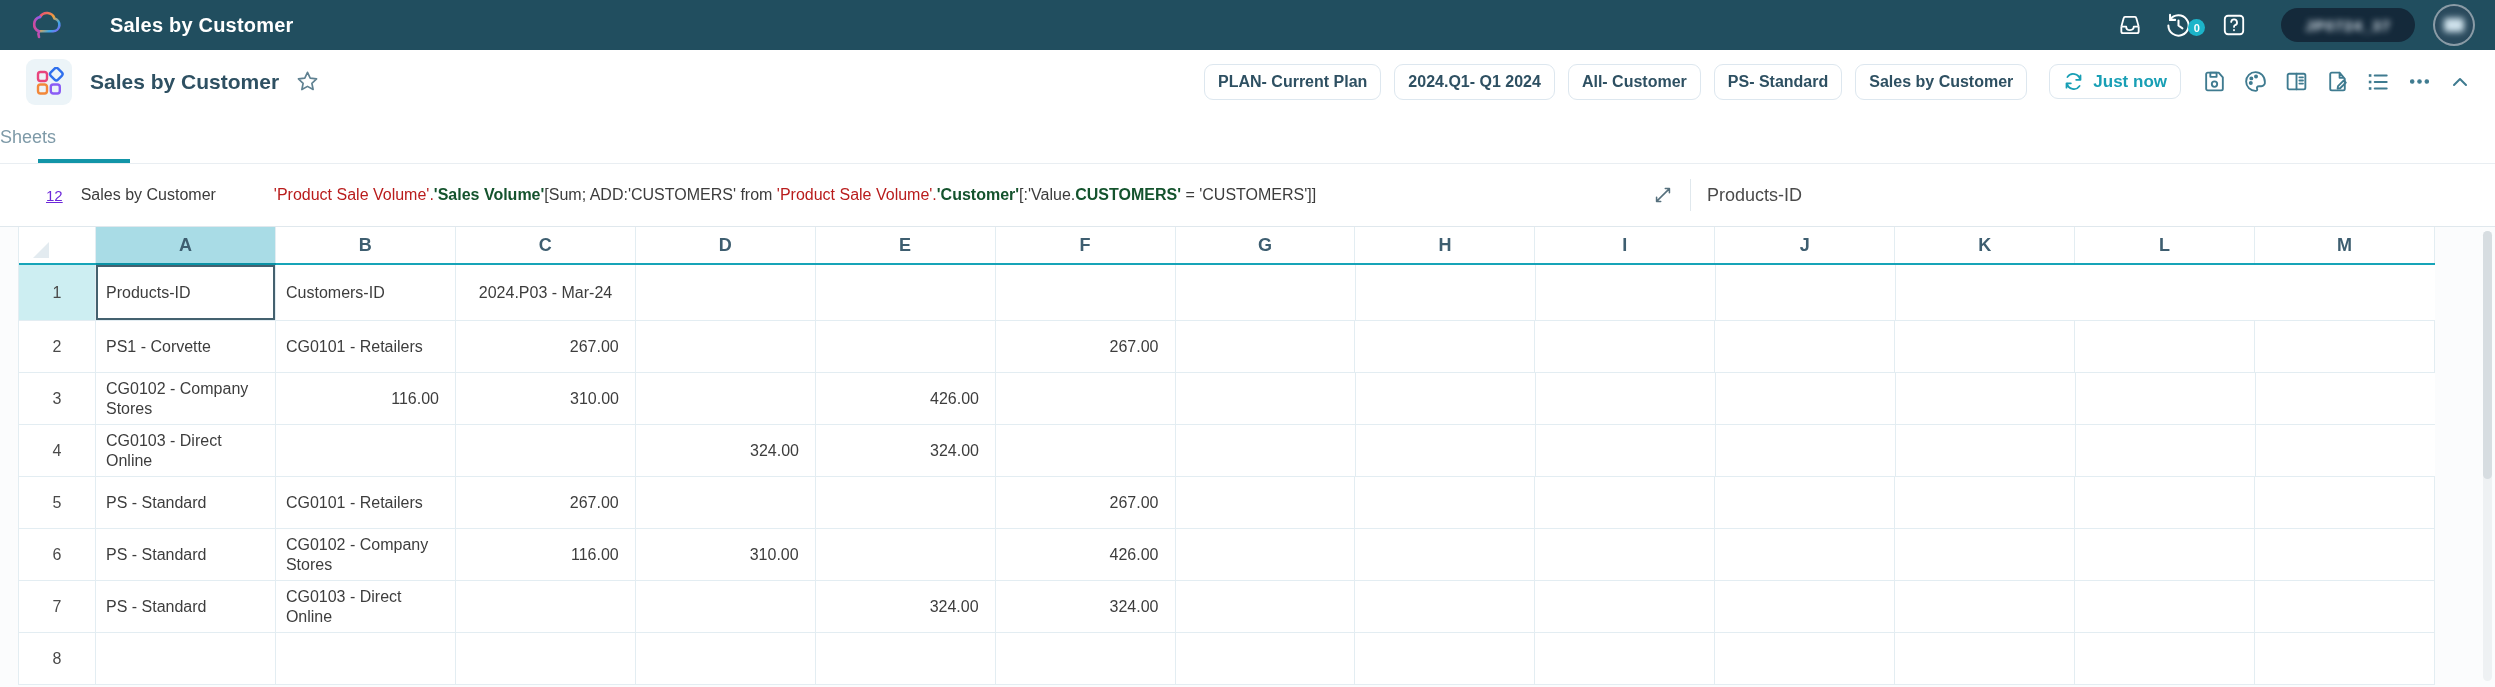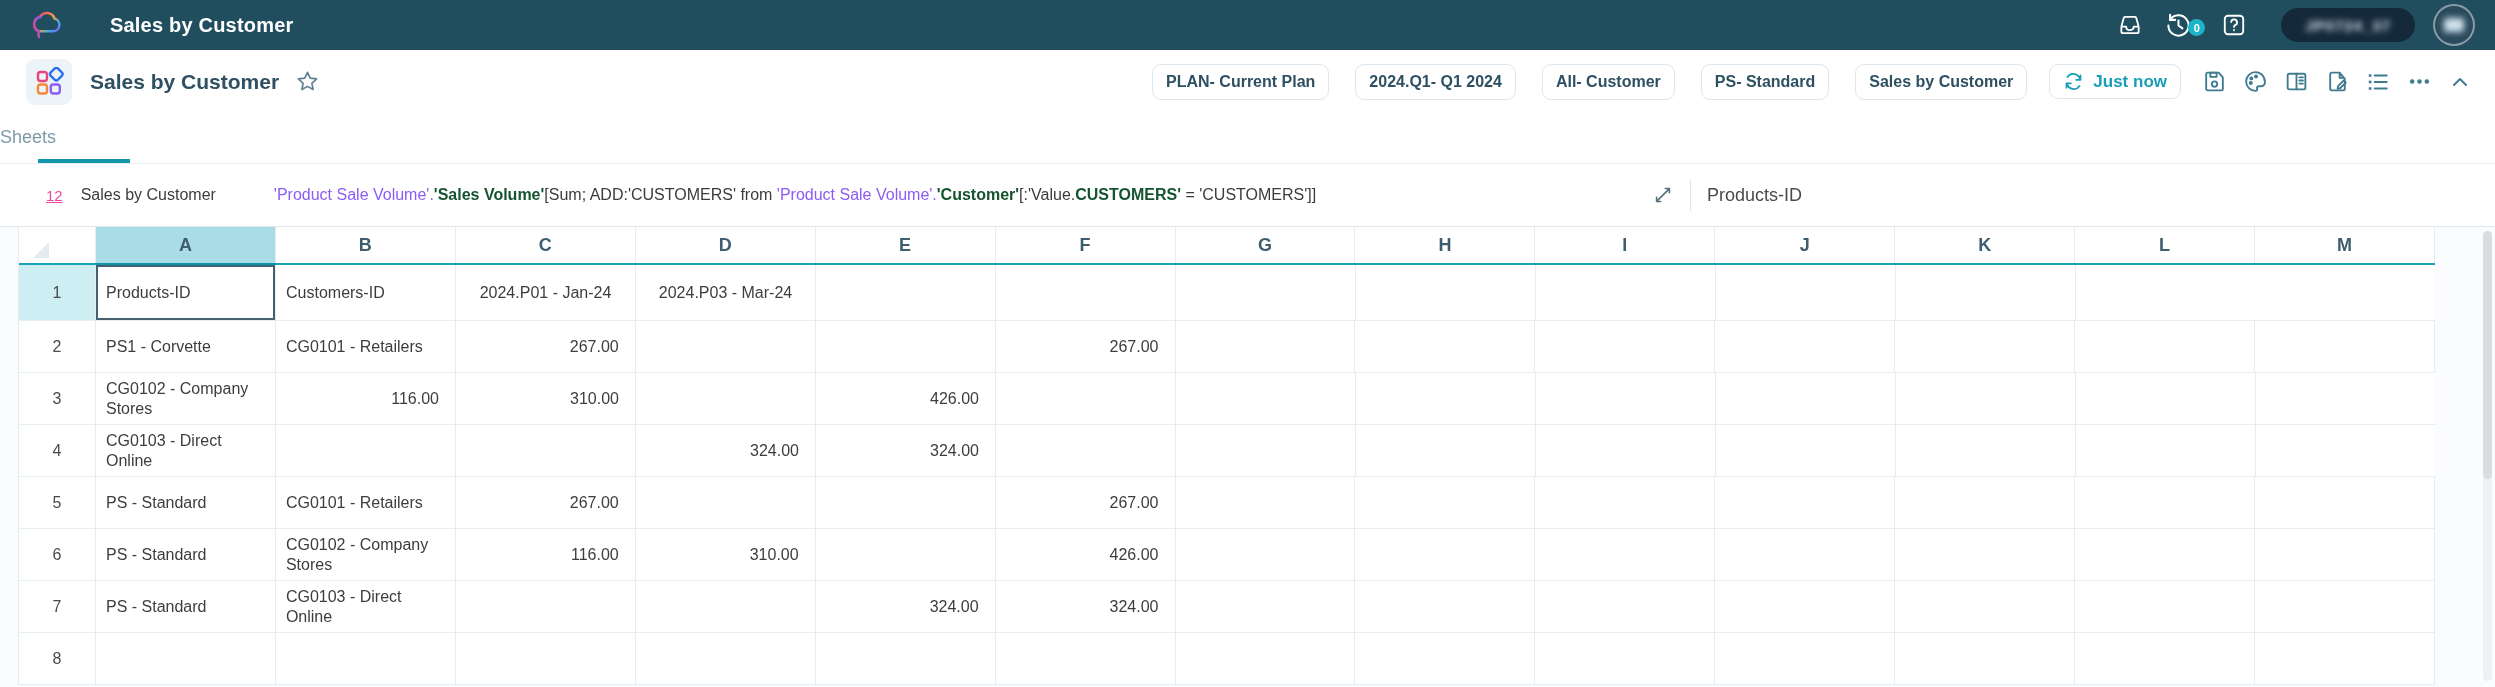--- a/index.html
+++ b/index.html
@@ -21,40 +21,40 @@
   .avatar { width:42px; height:42px; border-radius:50%; border:2px solid rgba(255,255,255,.45);
     background:#2a4a5d; display:flex; align-items:center; justify-content:center; }
   .avatar .blurblock { width:20px; height:14px; border-radius:3px; background:#cfe2ec; filter:blur(3px); }
 
   
   .toolbar { height:63px; background:#ffffff; display:flex; align-items:center; padding:0 18px 0 26px; }
   .app-tile { width:46px; height:46px; border-radius:9px; background:#ecf4f8; display:flex; align-items:center; justify-content:center; cursor:pointer; }
   .page-title { font-size:21px; font-weight:700; color:#2e5062; margin-left:18px; }
   .star { margin-left:16px; display:flex; cursor:pointer; }
   .toolbar-right { margin-left:auto; display:flex; align-items:center; }
-  .chips { display:flex; align-items:center; gap:26px; }
+  .chips { display:flex; align-items:center; gap:13px; }
   .chip { border:1px solid #dde7ef; border-radius:9px; padding:8px 13px; font-size:16px; font-weight:700;
     color:#2e5062; background:#fff; white-space:nowrap; cursor:pointer; }
   .sync-pill { margin-left:22px; border:1px solid #dde7ef; border-radius:9px; padding:6px 13px;
     display:flex; align-items:center; gap:9px; color:#189fb5; font-size:17px; font-weight:700; background:#fff; cursor:pointer; }
   .icon-btn { width:34px; height:34px; display:flex; align-items:center; justify-content:center; margin-left:7px; cursor:pointer; }
   .icon-btn svg { stroke:#3f7b90; }
 
   
   .tabs-row { height:51px; background:#fff; border-bottom:1px solid #e9eef2; position:relative; display:flex; align-items:center; }
   .tab { font-size:18px; color:#7e9aa8; padding-bottom:2px; cursor:pointer; position:relative; }
   .tab-underline { position:absolute; left:38px; bottom:0; width:92px; height:4px; background:#1295a8; }
 
   
   .formula-bar { height:63px; background:#fff; border-bottom:1px solid #e0e8ed; display:flex; align-items:center;
     padding-left:46px; position:relative; }
-  .row-ref { color:#ec4899; font-size:15px; text-decoration:underline; margin-right:18px; cursor:pointer; }
+  .row-ref { color:#6d28d9; font-size:15px; text-decoration:underline; margin-right:18px; cursor:pointer; }
   .sheet-name { color:#3c3c3c; font-size:16px; margin-right:58px; }
   .formula { font-size:16px; white-space:nowrap; }
-  .formula .muted { color:#8b5cf6; }
+  .formula .muted { color:#b91c1c; }
   .formula .blue { color:#14532d;font-weight:bold; }
   .formula .dark { color:#3c3c3c; }
   .fb-right { position:absolute; left:1652px; top:0; height:100%; display:flex; align-items:center; }
   .fb-divider { width:1px; height:32px; background:#e0e8ed; margin:0 16px; }
   .fb-cell-label { color:#4a4a4a; font-size:18px; }
   .expand-ic { display:flex; cursor:pointer; }
 
   
   .grid-wrap { position:relative; height:460px; background:#fbfcfd; padding-left:18px; }
   .grid { width:2417px; border-left:1px solid #e3edf2; }
@@ -253,21 +253,20 @@
           <div class="col-header">I</div>
           <div class="col-header">J</div>
           <div class="col-header">K</div>
           <div class="col-header">L</div>
           <div class="col-header">M</div>
         </div>
         <div class="grid-row first">
           <div class="row-gutter sel">1</div>
           <div class="cell selected">Products-ID</div>
           <div class="cell">Customers-ID</div>
-          <div class="cell center">2024.P01 - Jan-24</div>
           <div class="cell center">2024.P03 - Mar-24</div>
           <div class="cell center"></div>
           <div class="cell center"></div>
           <div class="cell center"></div>
           <div class="cell center"></div>
           <div class="cell center"></div>
           <div class="cell center"></div>
           <div class="cell center"></div>
         </div>
         <div class="grid-row">

